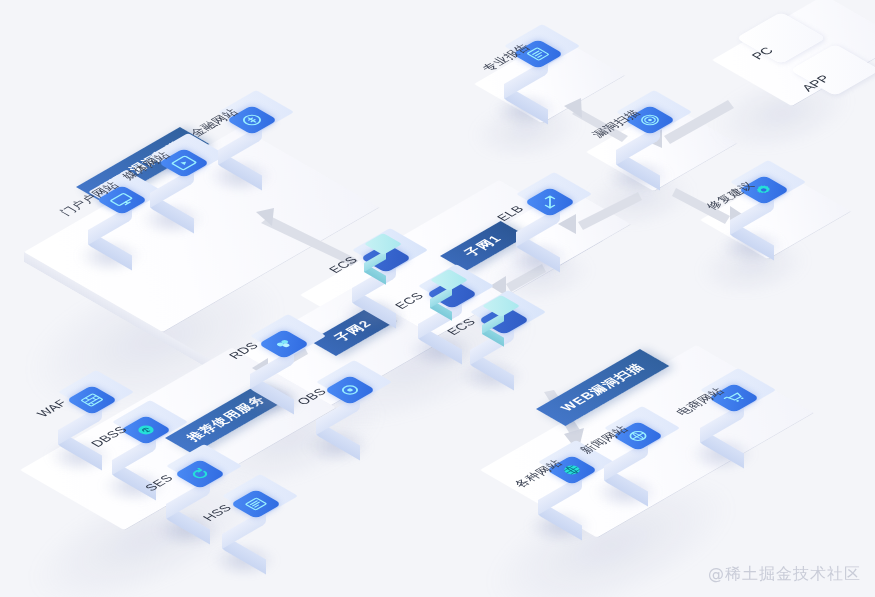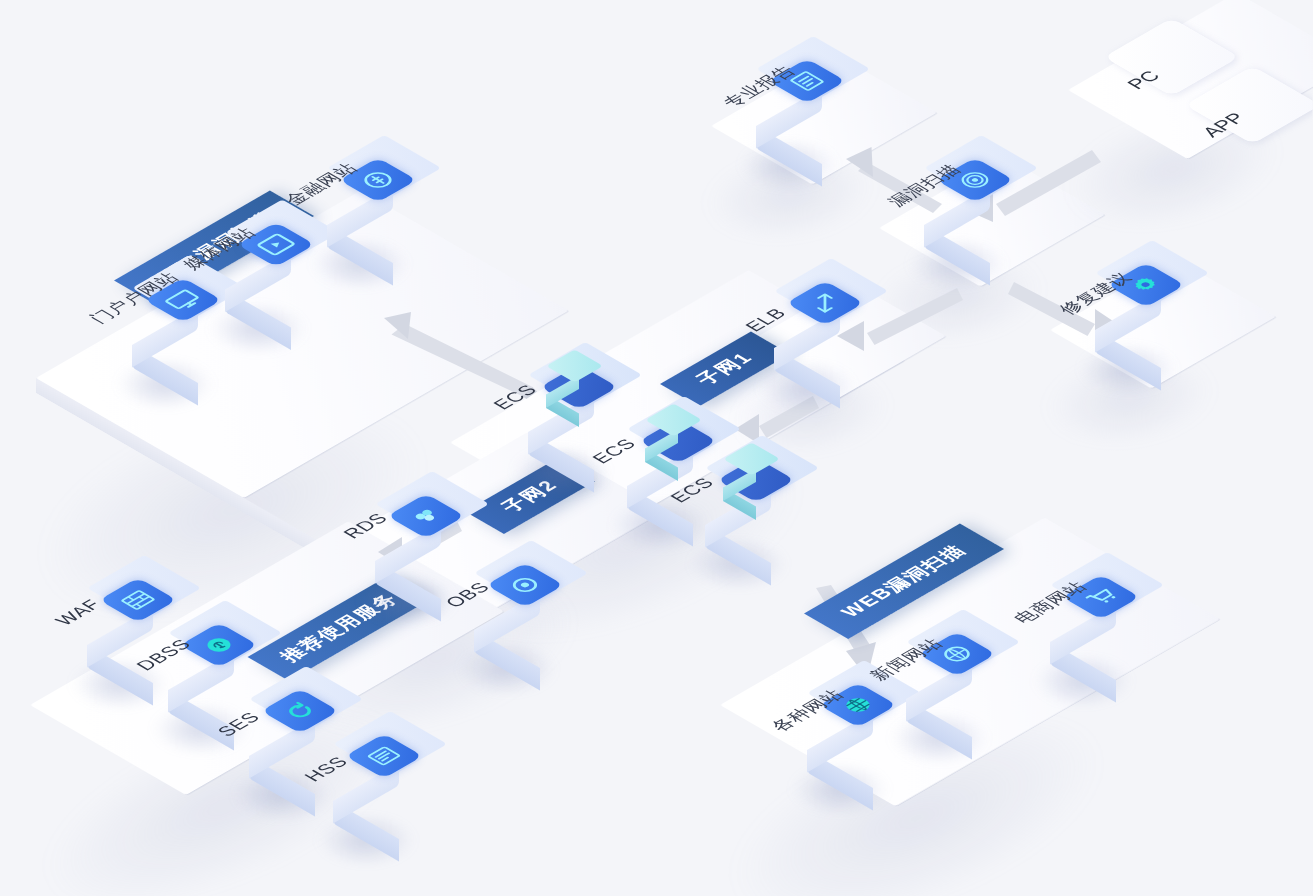--- a/index.html
+++ b/index.html
@@ -552,14 +552,15 @@
   <div class="tile" style="left:736px;top:38px;">
     <div class="t-top"></div>
     <div class="t-lbl" style="left:12px;top:16px;">PC</div>
   </div>
 
   <div class="tile" style="left:790px;top:70px;">
     <div class="t-top"></div>
     <div class="t-lbl" style="left:8px;top:16px;">APP</div>
   </div>
 
+  <div class="wm">@稀土掘金技术社区</div>
 
 </div>
 
 </body></html>

